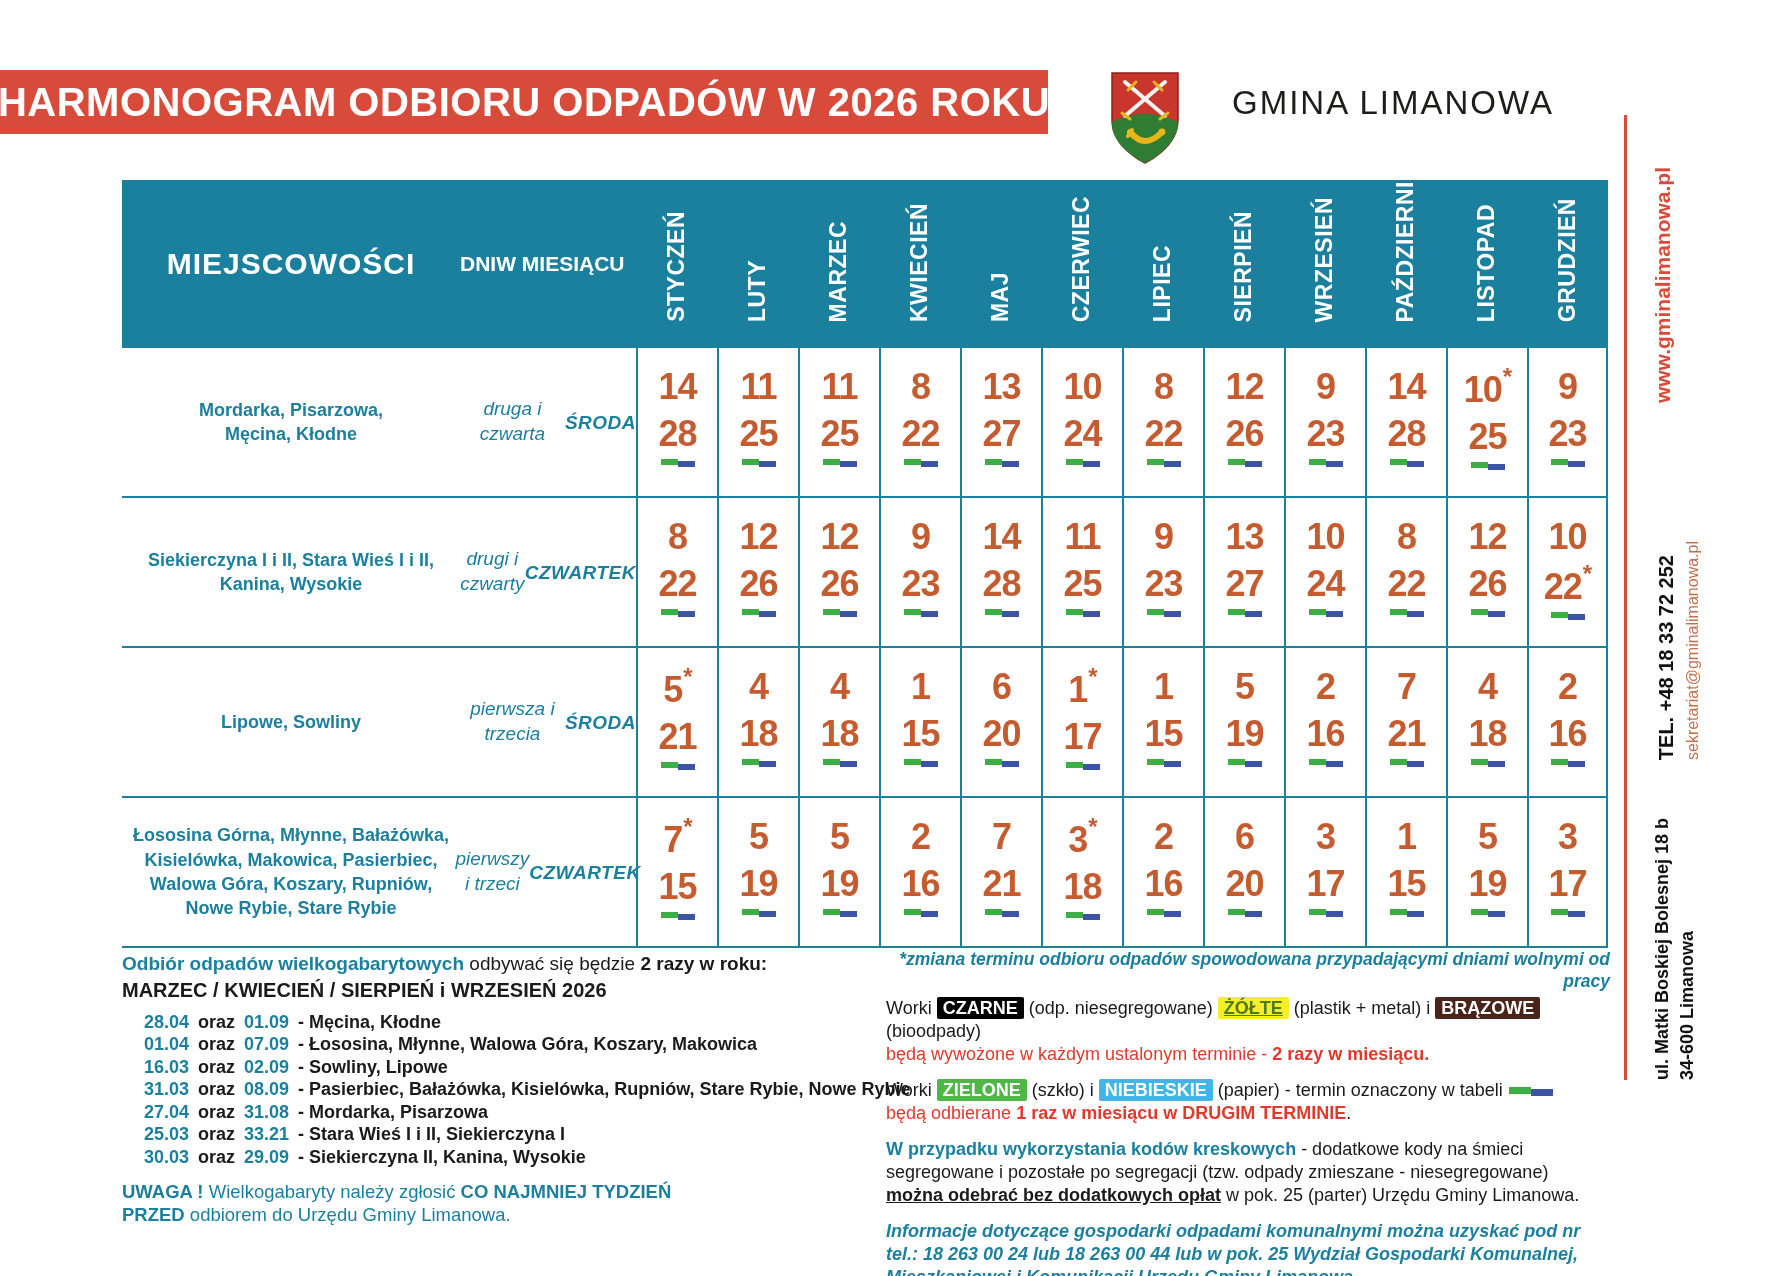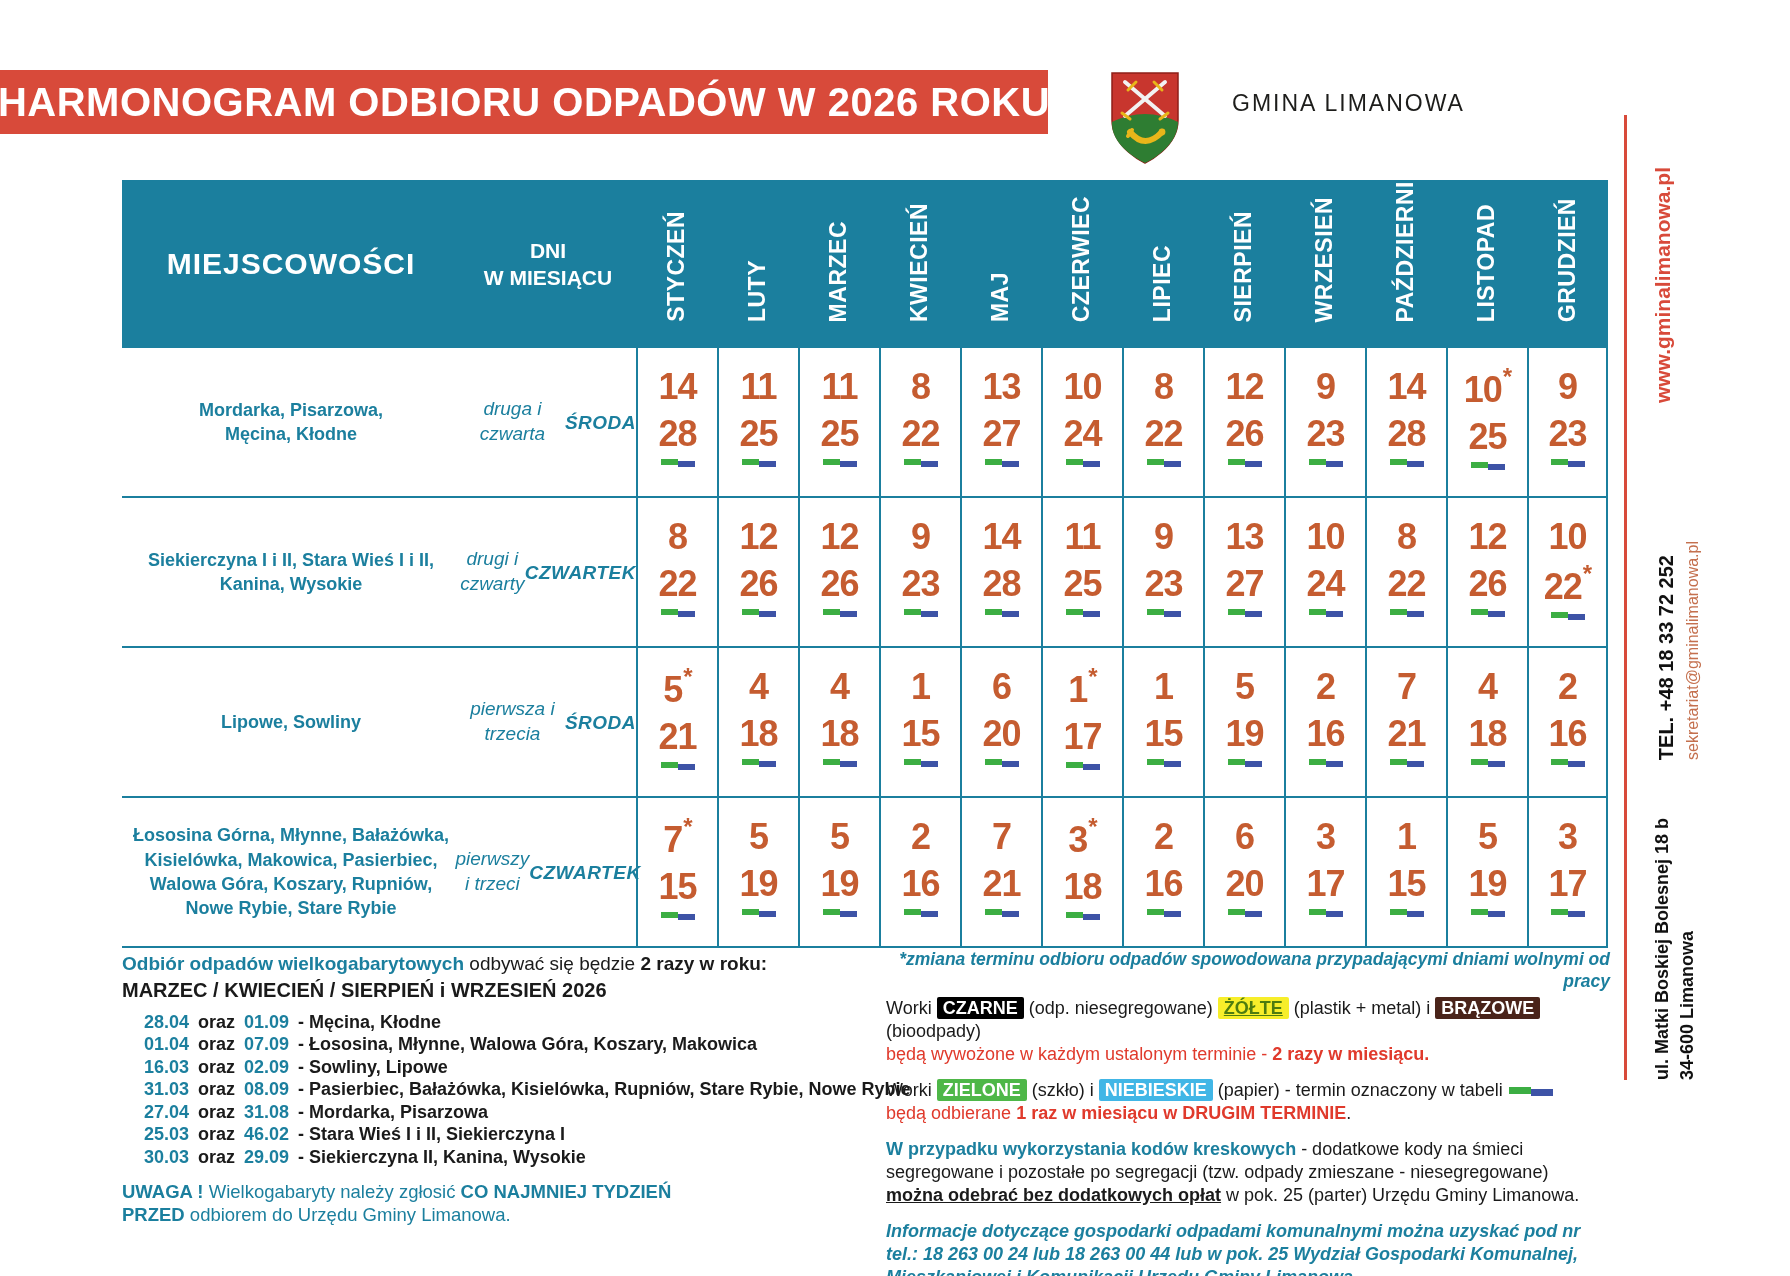--- a/index.html
+++ b/index.html
@@ -18,28 +18,28 @@
   *{box-sizing:border-box;margin:0;padding:0;}
   body{font-family:"Liberation Sans",sans-serif;background:#ffffff;}
   .page{position:relative;width:1790px;height:1276px;background:#fff;overflow:hidden;}
 
   
   .banner{position:absolute;left:0;top:70px;width:1048px;height:64px;background:var(--red);
     display:flex;align-items:center;justify-content:center;}
   .banner span{color:#fff;font-size:40px;font-weight:700;letter-spacing:.5px;white-space:nowrap;}
   .crest{position:absolute;left:1108px;top:70px;}
   .gmina{position:absolute;left:1232px;top:70px;height:66px;display:flex;align-items:center;
-    font-size:23px;letter-spacing:2px;color:#1d1d1b;white-space:nowrap;}
+    font-size:33px;letter-spacing:2px;color:#1d1d1b;white-space:nowrap;}
 
   
   .sched{position:absolute;left:122px;top:180px;width:1486px;}
   .thead{display:flex;height:168px;background:var(--teal);color:#ffffff;}
   .th-villages{width:338px;display:flex;align-items:center;justify-content:center;
     font-size:30px;font-weight:700;letter-spacing:1px;}
-  .th-days{width:176px;display:flex;flex-direction:column;align-items:center;justify-content:center;
+  .th-days{width:176px;display:flex;flex-direction:row;align-items:center;justify-content:flex-start;
     font-size:21px;font-weight:700;line-height:1.3;text-align:center;}
   .th-months{width:972px;display:flex;}
   .month-cell{width:81px;display:flex;align-items:flex-end;justify-content:center;padding-bottom:26px;}
   .vlabel{writing-mode:vertical-rl;transform:rotate(180deg);white-space:nowrap;}
   .month-label{font-size:23px;font-weight:700;letter-spacing:.5px;}
 
   .body-row{display:flex;height:150px;border-bottom:2px solid var(--teal);background:#fff;}
   .villages-cell{width:338px;display:flex;flex-direction:column;justify-content:center;align-items:center;
     color:var(--teal);font-weight:700;font-size:18px;line-height:1.35;text-align:center;}
   .days-cell{width:176px;display:flex;justify-content:center;align-items:center;
@@ -634,21 +634,21 @@
         <div class="bulky-item">
        <span class="bdate">16.03</span><span class="boraz">oraz</span><span class="bdate">02.09</span><span class="bdash">-</span> <span class="bplaces">Sowliny, Lipowe</span>
      </div>
         <div class="bulky-item">
        <span class="bdate">31.03</span><span class="boraz">oraz</span><span class="bdate">08.09</span><span class="bdash">-</span> <span class="bplaces">Pasierbiec, Bałażówka, Kisielówka, Rupniów, Stare Rybie, Nowe Rybie</span>
      </div>
         <div class="bulky-item">
        <span class="bdate">27.04</span><span class="boraz">oraz</span><span class="bdate">31.08</span><span class="bdash">-</span> <span class="bplaces">Mordarka, Pisarzowa</span>
      </div>
         <div class="bulky-item">
-       <span class="bdate">25.03</span><span class="boraz">oraz</span><span class="bdate">46.02</span><span class="bdash">-</span> <span class="bplaces">Stara Wieś I i II, Siekierczyna I</span>
+       <span class="bdate">25.03</span><span class="boraz">oraz</span><span class="bdate">33.21</span><span class="bdash">-</span> <span class="bplaces">Stara Wieś I i II, Siekierczyna I</span>
      </div>
         <div class="bulky-item">
        <span class="bdate">30.03</span><span class="boraz">oraz</span><span class="bdate">29.09</span><span class="bdash">-</span> <span class="bplaces">Siekierczyna II, Kanina, Wysokie</span>
      </div>
       </div>
     <p class="uwaga">
       <span class="b">UWAGA !</span><span> Wielkogabaryty należy zgłosić </span><span class="b">CO NAJMNIEJ TYDZIEŃ PRZED</span><span> odbiorem do Urzędu Gminy Limanowa.</span>
     </p>
   </div>
 

